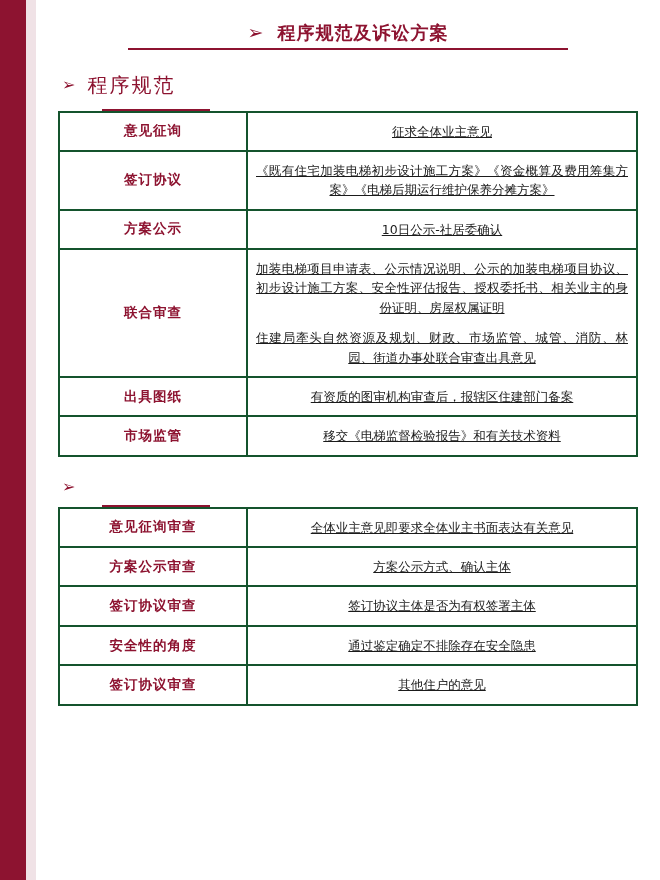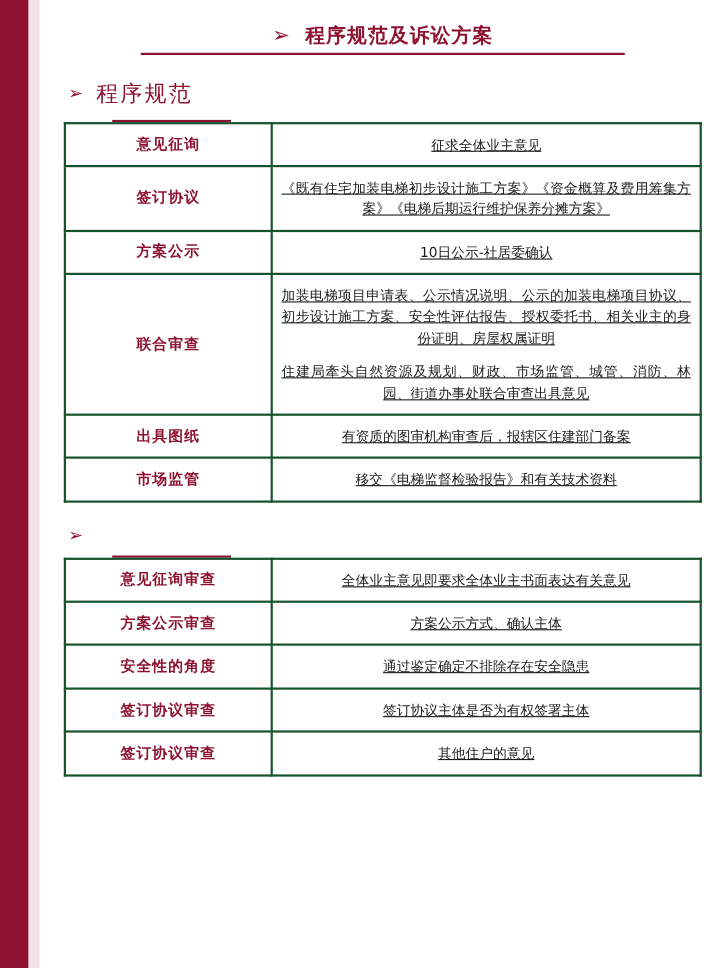--- a/index.html
+++ b/index.html
@@ -213,29 +213,29 @@
             <p class="cell-para">全体业主意见即要求全体业主书面表达有关意见</p>
           </td>
         </tr>
         <tr class="pad-row">
           <td class="label-cell">方案公示审查</td>
           <td class="value-cell">
             <p class="cell-para">方案公示方式、确认主体</p>
           </td>
         </tr>
         <tr class="pad-row">
+          <td class="label-cell">签订协议审查</td>
+          <td class="value-cell">
+            <p class="cell-para">签订协议主体是否为有权签署主体</p>
+          </td>
+        </tr>
+        <tr class="pad-row">
           <td class="label-cell">安全性的角度</td>
           <td class="value-cell">
             <p class="cell-para">通过鉴定确定不排除存在安全隐患</p>
-          </td>
-        </tr>
-        <tr class="pad-row">
-          <td class="label-cell">签订协议审查</td>
-          <td class="value-cell">
-            <p class="cell-para">签订协议主体是否为有权签署主体</p>
           </td>
         </tr>
         <tr class="pad-row">
           <td class="label-cell">签订协议审查</td>
           <td class="value-cell">
             <p class="cell-para">其他住户的意见</p>
           </td>
         </tr>
       </tbody>
     </table>

